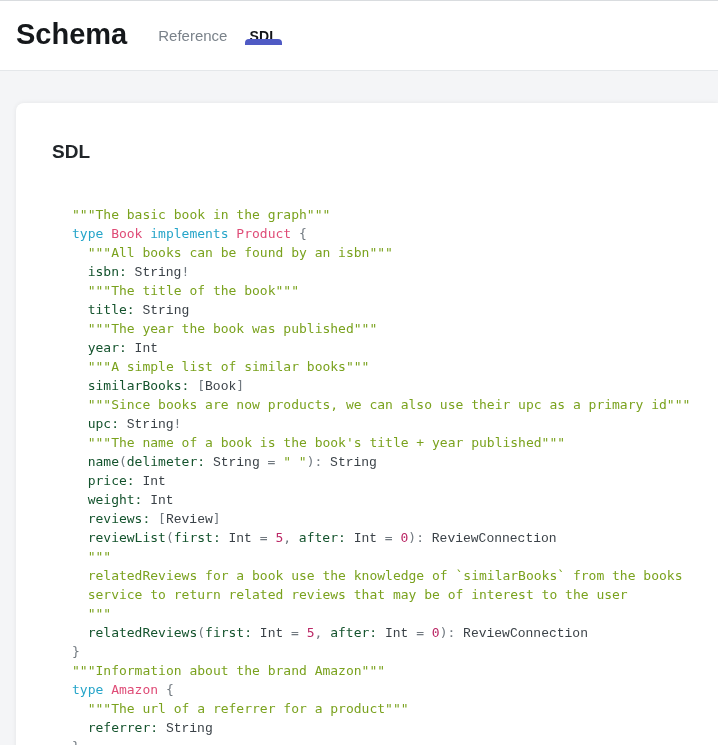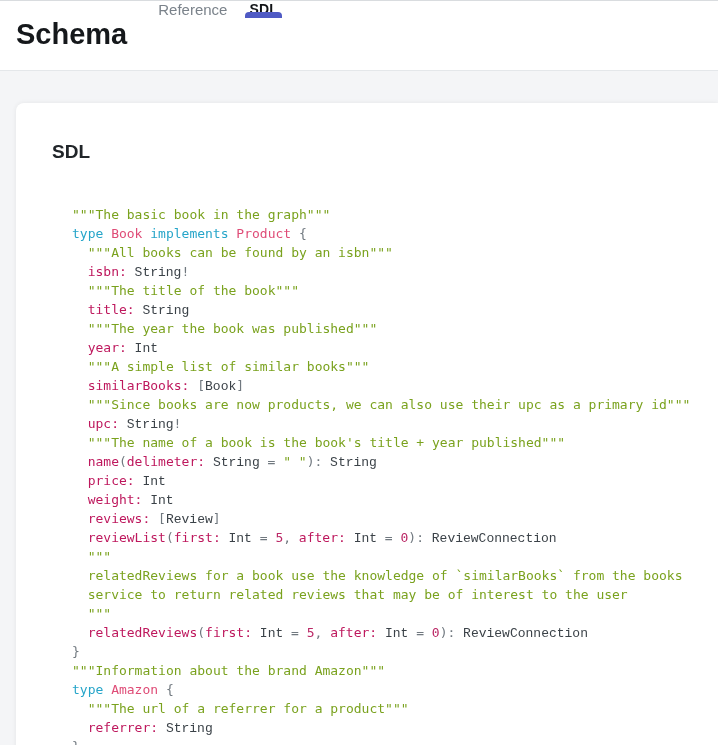--- a/index.html
+++ b/index.html
@@ -11,21 +11,21 @@
   }
   .header {
     position: relative; height: 71px; background: #ffffff;
     border-top: 1px solid #d9dcdf;
     border-bottom: 1px solid #e4e7ea;
     display: flex; align-items: center; padding-left: 16px;
   }
   .page-title {
     font-size: 29px; font-weight: 700; color: #15181b; margin: 0 0 2px 0;
   }
-  .tabs { display: flex; align-items: flex-start; height: 100%; margin-left: 20px; }
+  .tabs { display: flex; align-items: center; height: 100%; margin-left: 20px; }
   .tab {
     position: relative; display: flex; align-items: center;
     padding: 0 11px; font-size: 15px; color: #7a828a; cursor: pointer;
     white-space: nowrap;
   }
   .tab.active { color: #121417; font-weight: 700; font-size: 14px; letter-spacing: .2px; }
   .tab-indicator {
     position: absolute; bottom: -1px; left: 7px; right: 7px; height: 6px;
     background: #4f5ac4; border-radius: 4px 4px 0 0;
   }
@@ -40,21 +40,21 @@
   .code {
     margin: 42px 0 0 20px;
     font-family: "DejaVu Sans Mono", monospace;
     font-size: 13px; line-height: 19px; color: #3b4248;
   }
   .code-line { white-space: pre; height: 19px; }
   .tok-doc { color: #7aa21e; }
   .tok-str { color: #7aa21e; }
   .tok-kw  { color: #26a5c9; }
   .tok-cls { color: #df4c77; }
-  .tok-fld { color: #be185d; }
+  .tok-fld { color: #14532d; }
   .tok-num { color: #bb2866; }
   .tok-pun { color: #70787f; }
   .tok-pln { color: #3b4248; font-family: Liberation Mono, monospace; }
 </style>
 </head>
 <body>
 
 <div class="header">
   <h1 class="page-title">Schema</h1>
   <div class="tabs">

